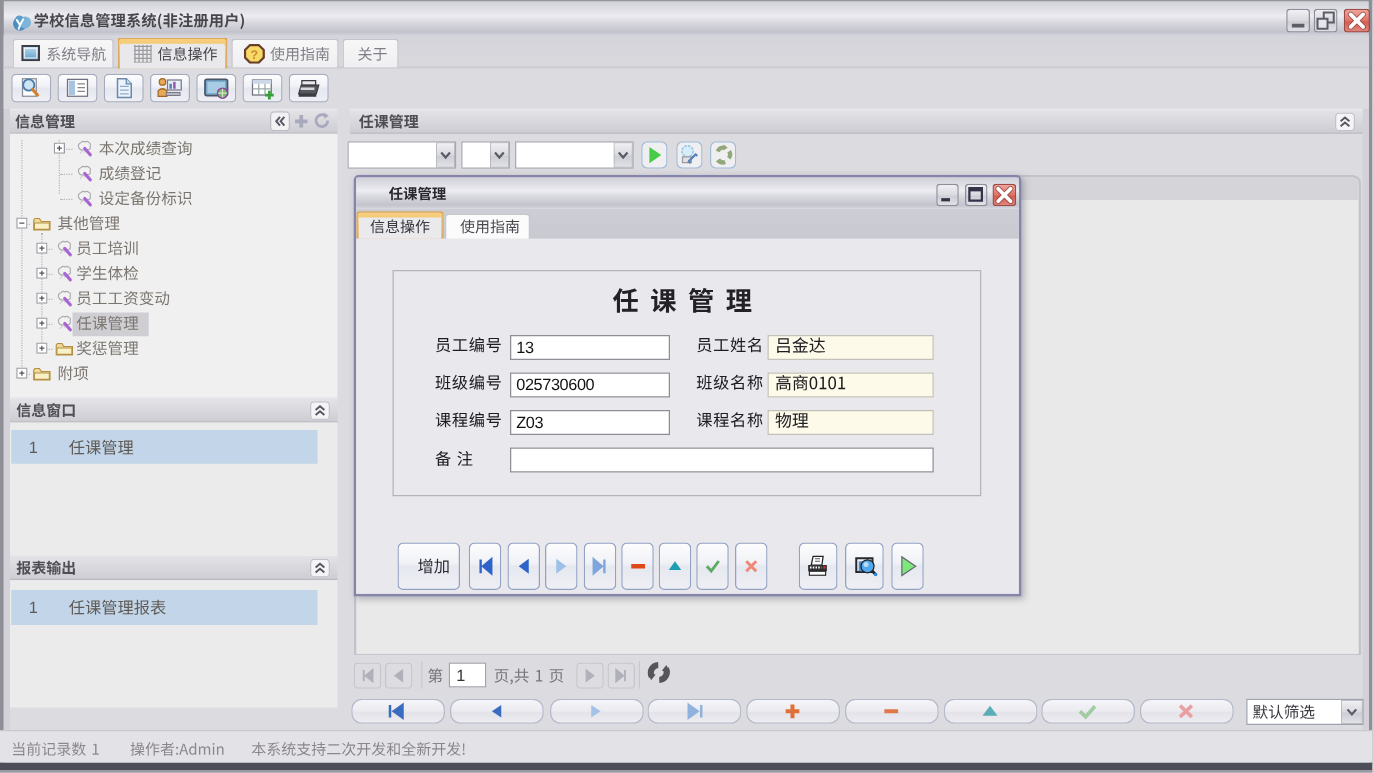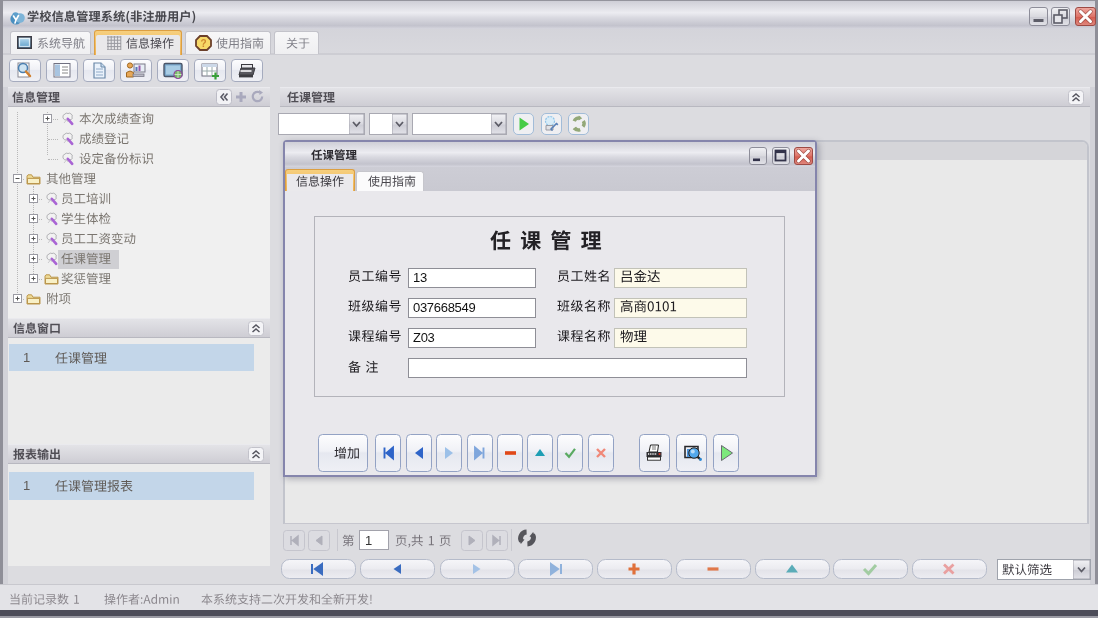--- a/index.html
+++ b/index.html
@@ -719,21 +719,21 @@
     </svg>
     <svg style="position:absolute;left:348px;top:297.2px;overflow:visible" width="67" height="18">
       <g fill="#1f1d21" transform="translate(0,13.8) scale(0.013000,-0.013000)">
         <use href="#gr110" x="0"></use>
         <use href="#gr111" x="1038"></use>
         <use href="#gr103" x="2077"></use>
         <use href="#gr104" x="3115"></use>
       </g>
     </svg>
     <div style="position:absolute;left:408px;top:298px;width:128px;height:20px;background:#fff;border:1px solid #8e8e96"></div>
-    <div style="position:absolute;left:413px;top:299px;font:13px/17px 'Liberation Sans';color:#111;letter-spacing:-0.3px">037668549</div>
+    <div style="position:absolute;left:413px;top:299px;font:13px/17px 'Liberation Sans';color:#111;letter-spacing:-0.3px">025730600</div>
     <svg style="position:absolute;left:557px;top:297.2px;overflow:visible" width="67" height="18">
       <g fill="#1f1d21" transform="translate(0,13.8) scale(0.013000,-0.013000)">
         <use href="#gr110" x="0"></use>
         <use href="#gr111" x="1038"></use>
         <use href="#gr106" x="2077"></use>
         <use href="#gr112" x="3115"></use>
       </g>
     </svg>
     <div style="position:absolute;left:614px;top:298px;width:133px;height:20px;background:#fdfaea;border:1px solid #c2c2b8"></div>
     <svg style="position:absolute;left:620px;top:297.2px;overflow:visible" width="70" height="19">

